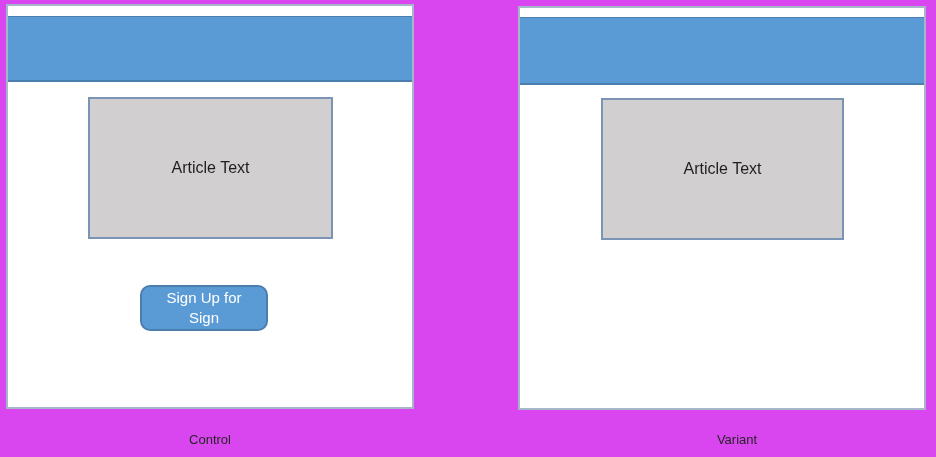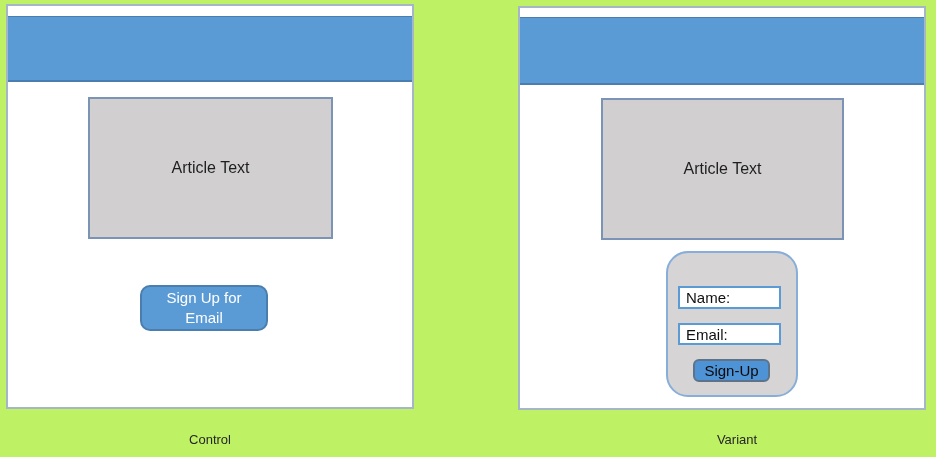--- a/index.html
+++ b/index.html
@@ -2,21 +2,21 @@
 <html><head>
 <meta charset="utf-8">
 <style>
   * { margin: 0; padding: 0; box-sizing: border-box; }
   html, body { background: #ffffff; }
   body {
     width: 936px; height: 457px;
     font-family: "Liberation Sans", sans-serif;
     position: relative; overflow: hidden;
   }
-  .canvas { position: absolute; left: 0; top: 0; width: 936px; height: 457px; background: #bef264; }
+  .canvas { position: absolute; left: 0; top: 0; width: 936px; height: 457px; background: #d946ef; }
 
   
   .frame {
     position: absolute;
     background: #ffffff;
     border: 2px solid #a4b6c8;
   }
   .frame-control { left: 6px; top: 4px; width: 408px; height: 405px; }
   .frame-variant { left: 518px; top: 6px; width: 408px; height: 404px; }
 
@@ -97,31 +97,26 @@
 
 <div class="canvas">
 
   <section class="frame frame-control">
     <div class="header-bar"></div>
     <div class="article-box">
       <span>Article Text</span>
     </div>
     <div class="cta-button">
       <span>Sign Up for</span>
-      <span>Email</span>
+      <span>Sign</span>
     </div>
   </section>
   <div class="caption caption-control">Control</div>
 
   <section class="frame frame-variant">
     <div class="header-bar"></div>
     <div class="article-box">
       <span>Article Text</span>
     </div>
-    <div class="form-panel">
-      <div class="text-input input-name">Name:</div>
-      <div class="text-input input-email">Email:</div>
-      <div class="small-button">Sign-Up</div>
-    </div>
   </section>
   <div class="caption caption-variant">Variant</div>
 
 </div>
 
 </body></html>

